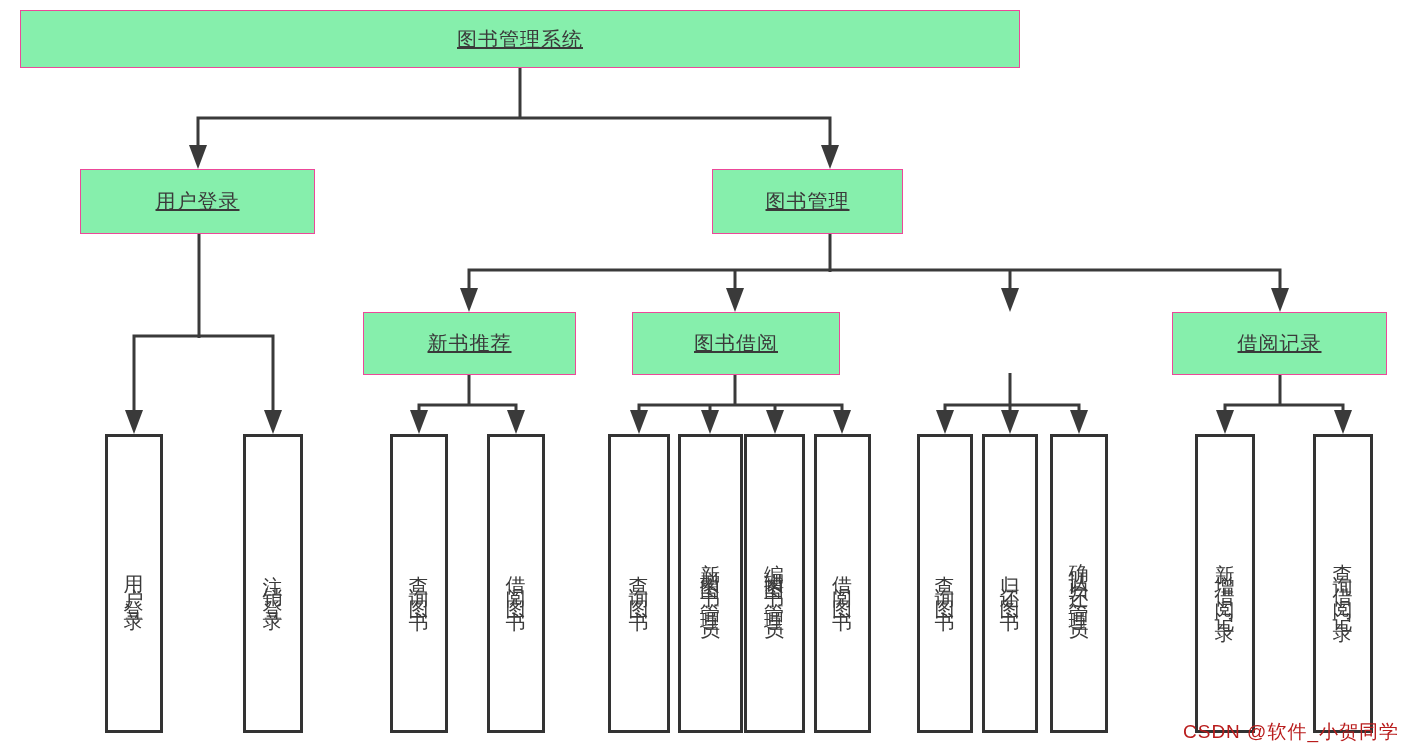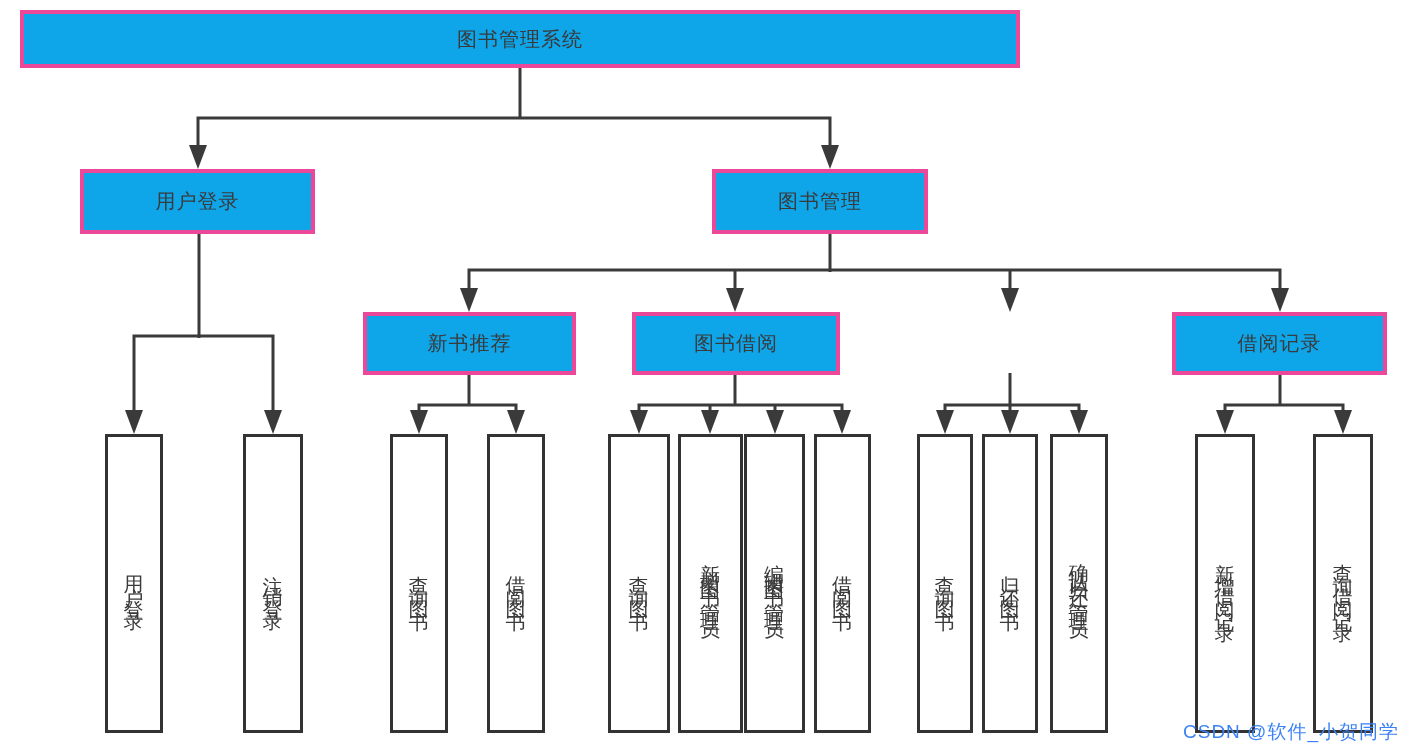--- a/index.html
+++ b/index.html
@@ -7,27 +7,28 @@
     position:relative;
     width:1405px;height:747px;
     background:#ffffff;
     font-family:"Liberation Sans","DejaVu Sans",sans-serif;
     overflow:hidden;
   }
   .connectors{position:absolute;left:0;top:0;width:1405px;height:747px;}
   .node{
     position:absolute;
     box-sizing:border-box;
-    border:4px solid #ec4899;
-    background:#0ea5e9;
+    border:1px solid #ec4899;
+    background:#86efac;
     display:flex;align-items:center;justify-content:center;
     color:#3a3a3a;
     font-size:20px;
     letter-spacing:1px;
     white-space:nowrap;
+    text-decoration:underline;
   }
   .leaf{
     position:absolute;
     box-sizing:border-box;
     top:434px;height:299px;
     border:3px solid #333333;
     background:#ffffff;
     display:flex;align-items:center;justify-content:center;
   }
   .leaf span{
@@ -36,21 +37,21 @@
     color:#3a3a3a;
     font-size:20px;
     line-height:1;
     letter-spacing:12px;
   }
   .leaf span.tight{letter-spacing:8px;}
   .watermark{
     position:absolute;
     left:1183px;top:719px;
     font-size:19px;
-    color:#3b82f6;
+    color:#b91c1c;
     letter-spacing:1px;
     white-space:nowrap;
   }
 </style>
 </head>
 <body>
 
 <div class="canvas">
 
   <svg class="connectors" viewBox="0 0 1405 747" xmlns="http://www.w3.org/2000/svg">
@@ -101,21 +102,21 @@
       <polygon points="1001,410 1019,410 1010,434"></polygon>
       <polygon points="1070,410 1088,410 1079,434"></polygon>
       <polygon points="1216,410 1234,410 1225,434"></polygon>
       <polygon points="1334,410 1352,410 1343,434"></polygon>
     </g>
   </svg>
 
   <div class="node" style="left:20px;top:10px;width:1000px;height:58px;">图书管理系统</div>
 
   <div class="node" style="left:80px;top:169px;width:235px;height:65px;">用户登录</div>
-  <div class="node" style="left:712px;top:169px;width:216px;height:65px;">图书管理</div>
+  <div class="node" style="left:712px;top:169px;width:191px;height:65px;">图书管理</div>
 
   <div class="node" style="left:632px;top:312px;width:208px;height:63px;">图书借阅</div>
   <div class="node" style="left:363px;top:312px;width:213px;height:63px;">新书推荐</div>
   <div class="node" style="left:1172px;top:312px;width:215px;height:63px;">借阅记录</div>
 
   <div class="leaf" style="left:105px;width:58px;">
     <span>用户登录</span>
   </div>
   <div class="leaf" style="left:243px;width:60px;">
     <span>注销登录</span>

